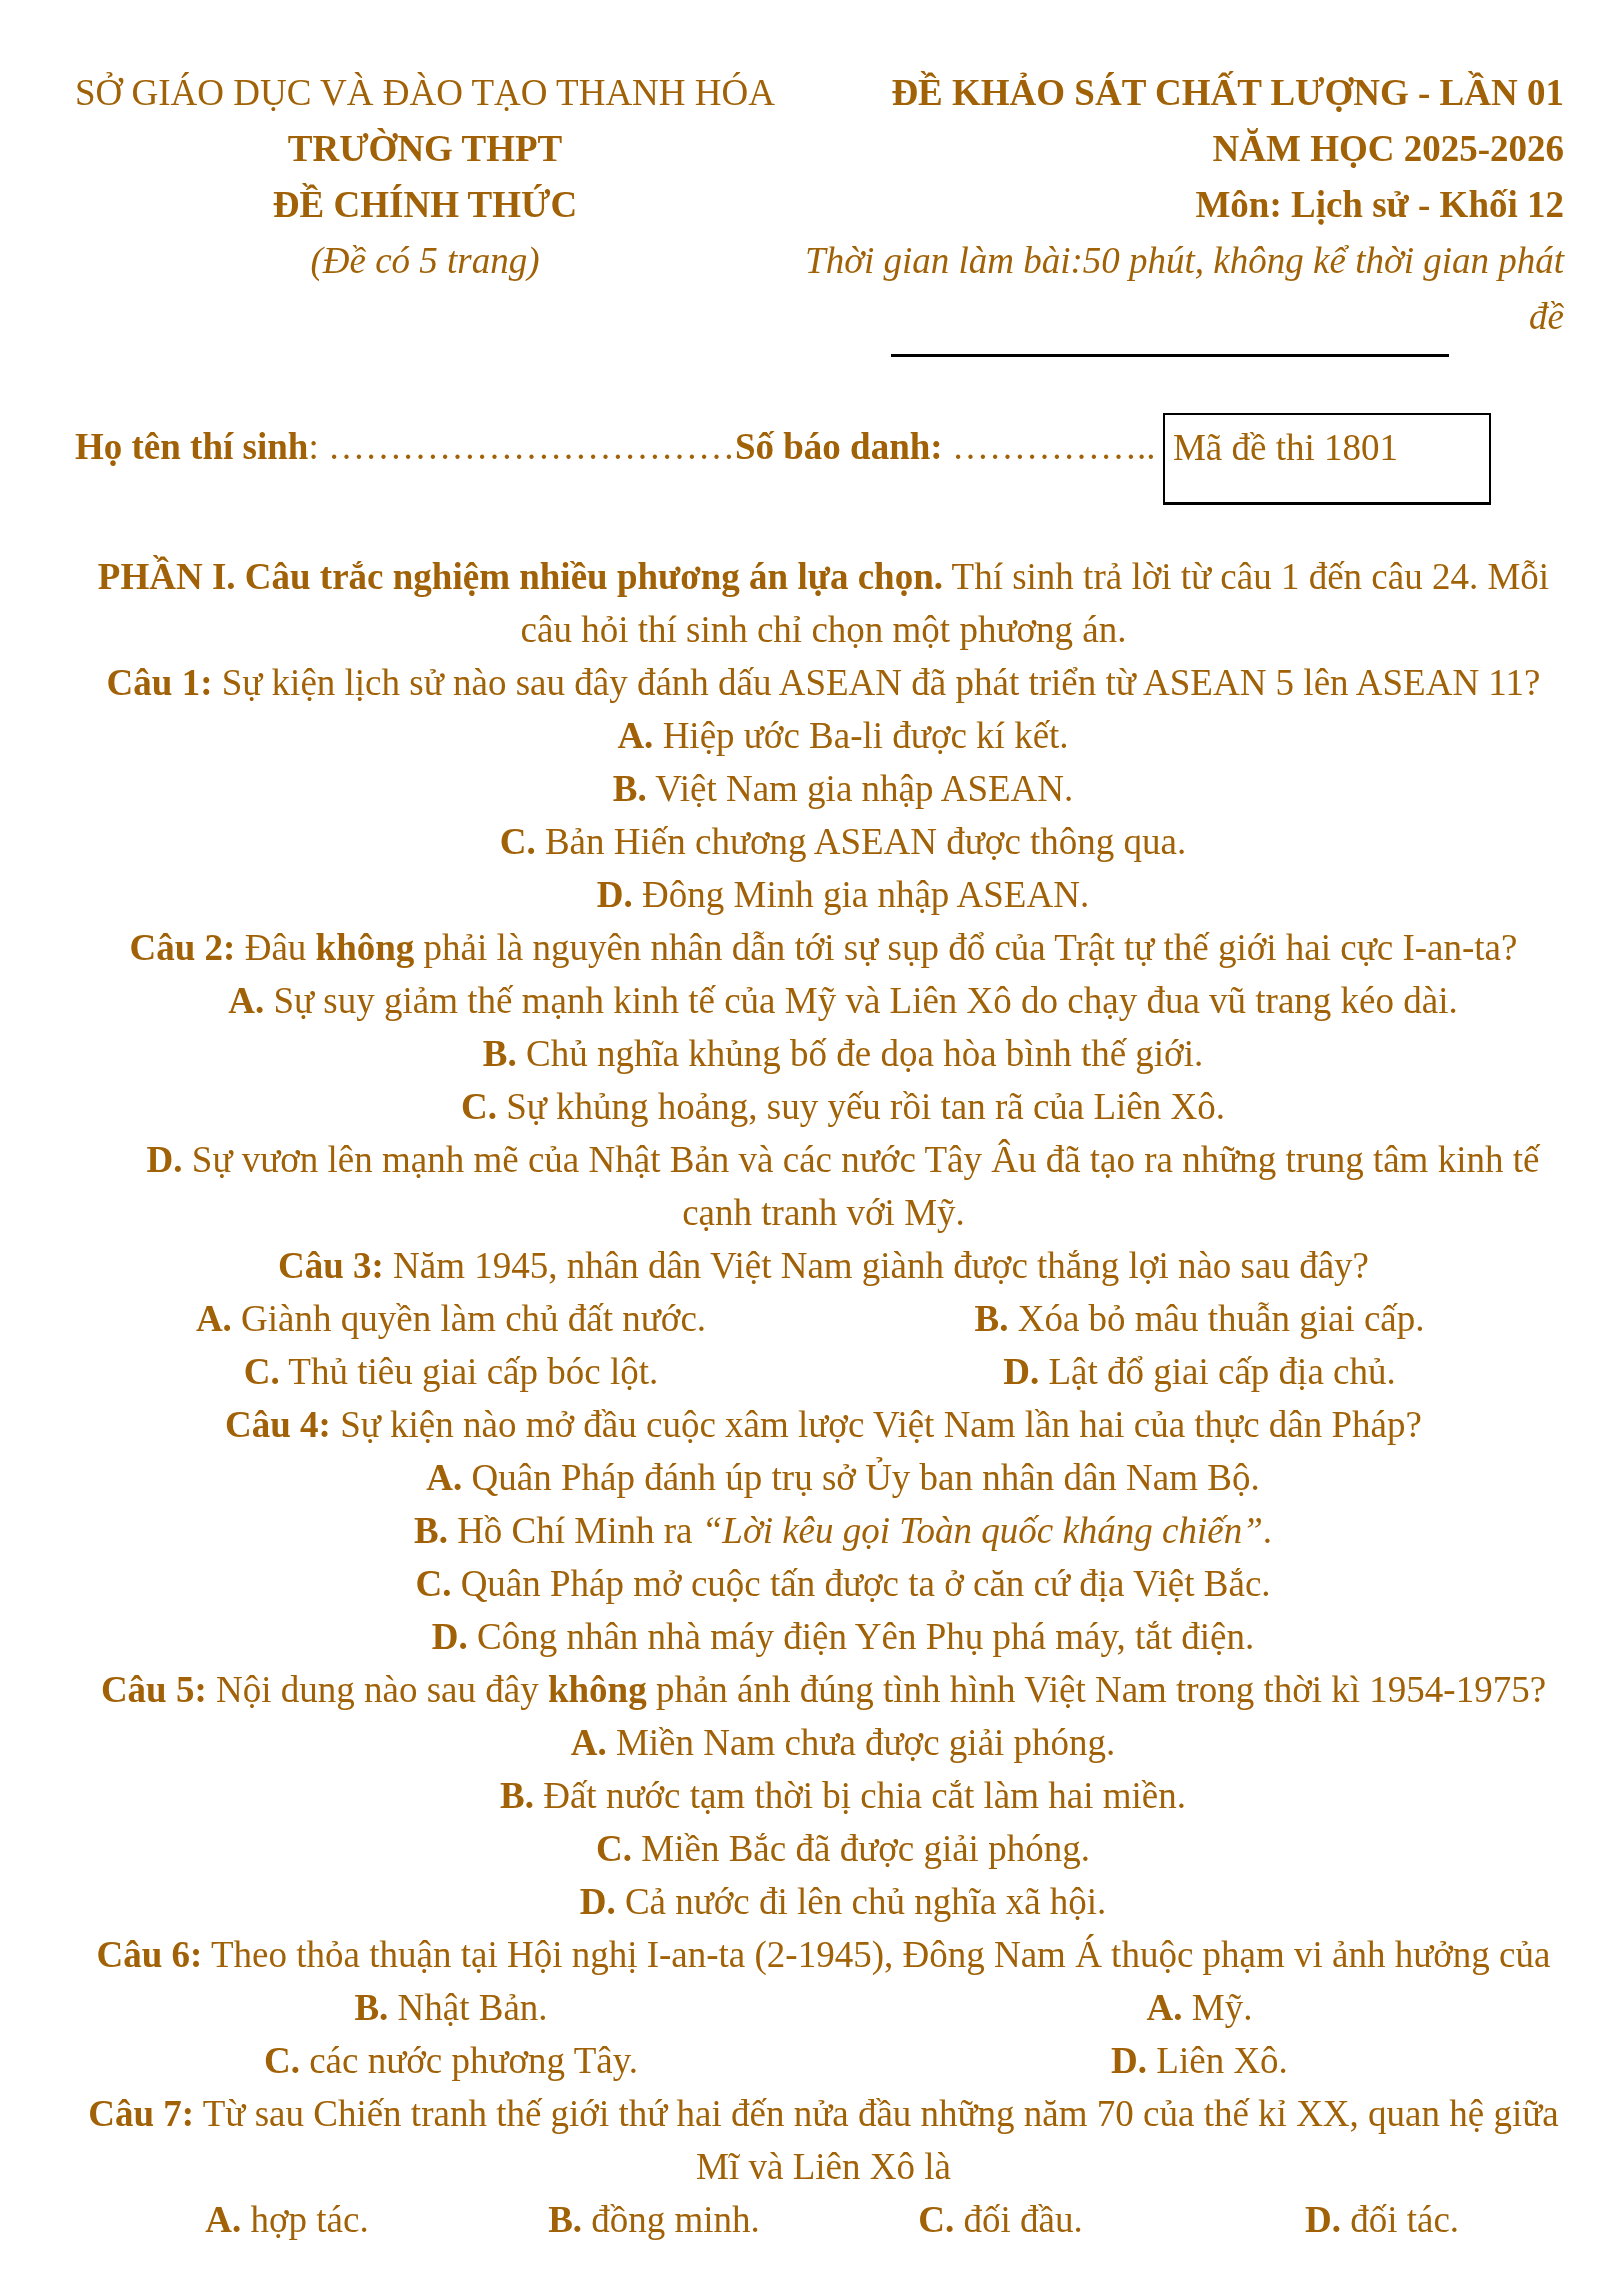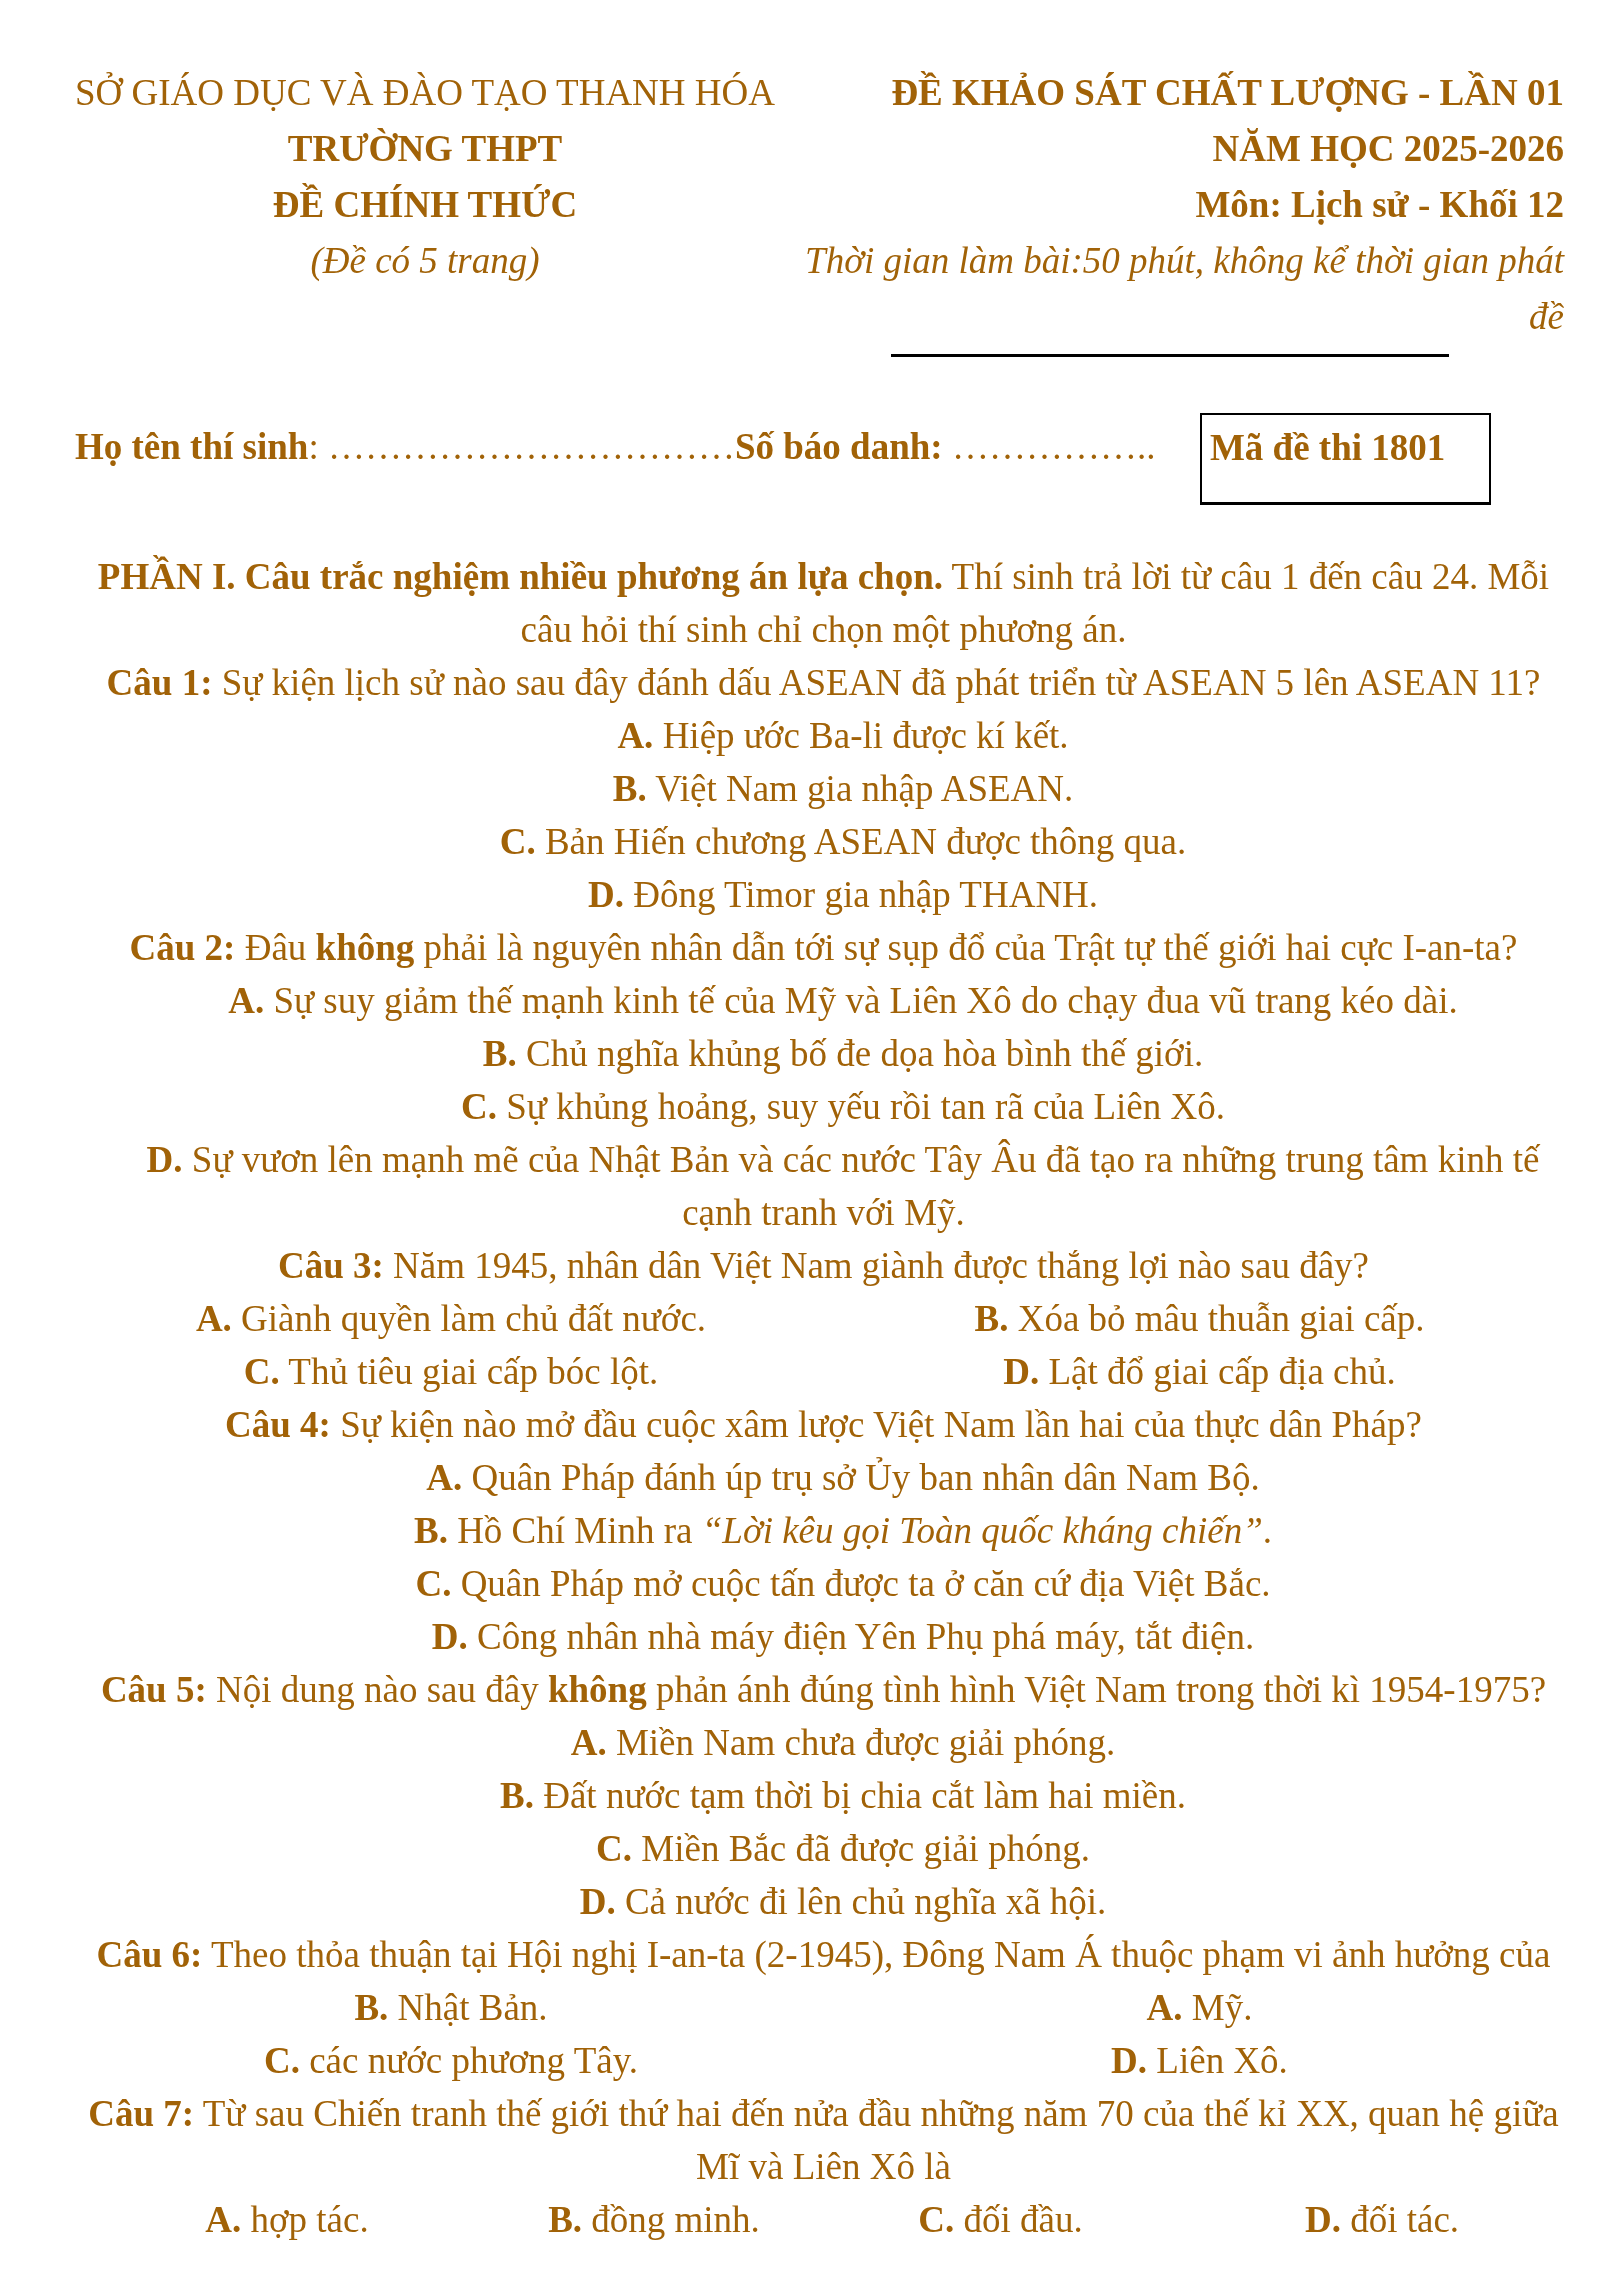--- a/index.html
+++ b/index.html
@@ -26,24 +26,24 @@
   .hr-underline { width: 558px; height: 3.3px; background: #000; margin: 9.2px auto 0 auto; }
 
   
   .student-row { display: flex; align-items: flex-start; margin-top: 56px; height: 98px; }
   .student-text { white-space: nowrap; padding-top: 6.5px; font-family: Liberation Serif, serif; }
   .exam-code-box {
     margin-left: auto;
     margin-right: 81px;
     border: 2px solid #000;
     border-bottom-width: 3.9px;
-    width: 291px;
+    width: 328px;
     height: 92px;
     padding: 5.2px 0 0 7.9px;
-    font-weight: bold;
+    font-weight: normal;
     white-space: nowrap;
   }
 
   
   .content { margin-top: 39px; text-align: center; }
   .question { }
   .opt { text-indent: 39px; }
   .cols2 { display: grid; grid-template-columns: 713px 1fr; }
   .cols4 { display: grid; grid-template-columns: 385px 349px 344px 1fr; }
 </style>
@@ -79,21 +79,21 @@
 
   <div class="content">
 
     <p><b>PHẦN I. Câu trắc nghiệm nhiều phương án lựa chọn.</b><span> Thí sinh trả lời từ câu 1 đến câu 24. Mỗi câu hỏi thí sinh chỉ chọn một phương án.</span></p>
 
     <div class="question">
       <p><b>Câu 1:</b><span> Sự kiện lịch sử nào sau đây đánh dấu ASEAN đã phát triển từ ASEAN 5 lên ASEAN 11?</span></p>
       <p class="opt"><b>A.</b><span> Hiệp ước Ba-li được kí kết.</span></p>
       <p class="opt"><b>B.</b><span> Việt Nam gia nhập ASEAN.</span></p>
       <p class="opt"><b>C.</b><span> Bản Hiến chương ASEAN được thông qua.</span></p>
-      <p class="opt"><b>D.</b><span> Đông Timor gia nhập THANH.</span></p>
+      <p class="opt"><b>D.</b><span> Đông Minh gia nhập ASEAN.</span></p>
     </div>
 
     <div class="question">
       <p><b>Câu 2:</b><span> Đâu </span><b>không</b><span> phải là nguyên nhân dẫn tới sự sụp đổ của Trật tự thế giới hai cực I-an-ta?</span></p>
       <p class="opt"><b>A.</b><span> Sự suy giảm thế mạnh kinh tế của Mỹ và Liên Xô do chạy đua vũ trang kéo dài.</span></p>
       <p class="opt"><b>B.</b><span> Chủ nghĩa khủng bố đe dọa hòa bình thế giới.</span></p>
       <p class="opt"><b>C.</b><span> Sự khủng hoảng, suy yếu rồi tan rã của Liên Xô.</span></p>
       <p class="opt"><b>D.</b><span> Sự vươn lên mạnh mẽ của Nhật Bản và các nước Tây Âu đã tạo ra những trung tâm kinh tế  cạnh tranh với Mỹ.</span></p>
     </div>
 

